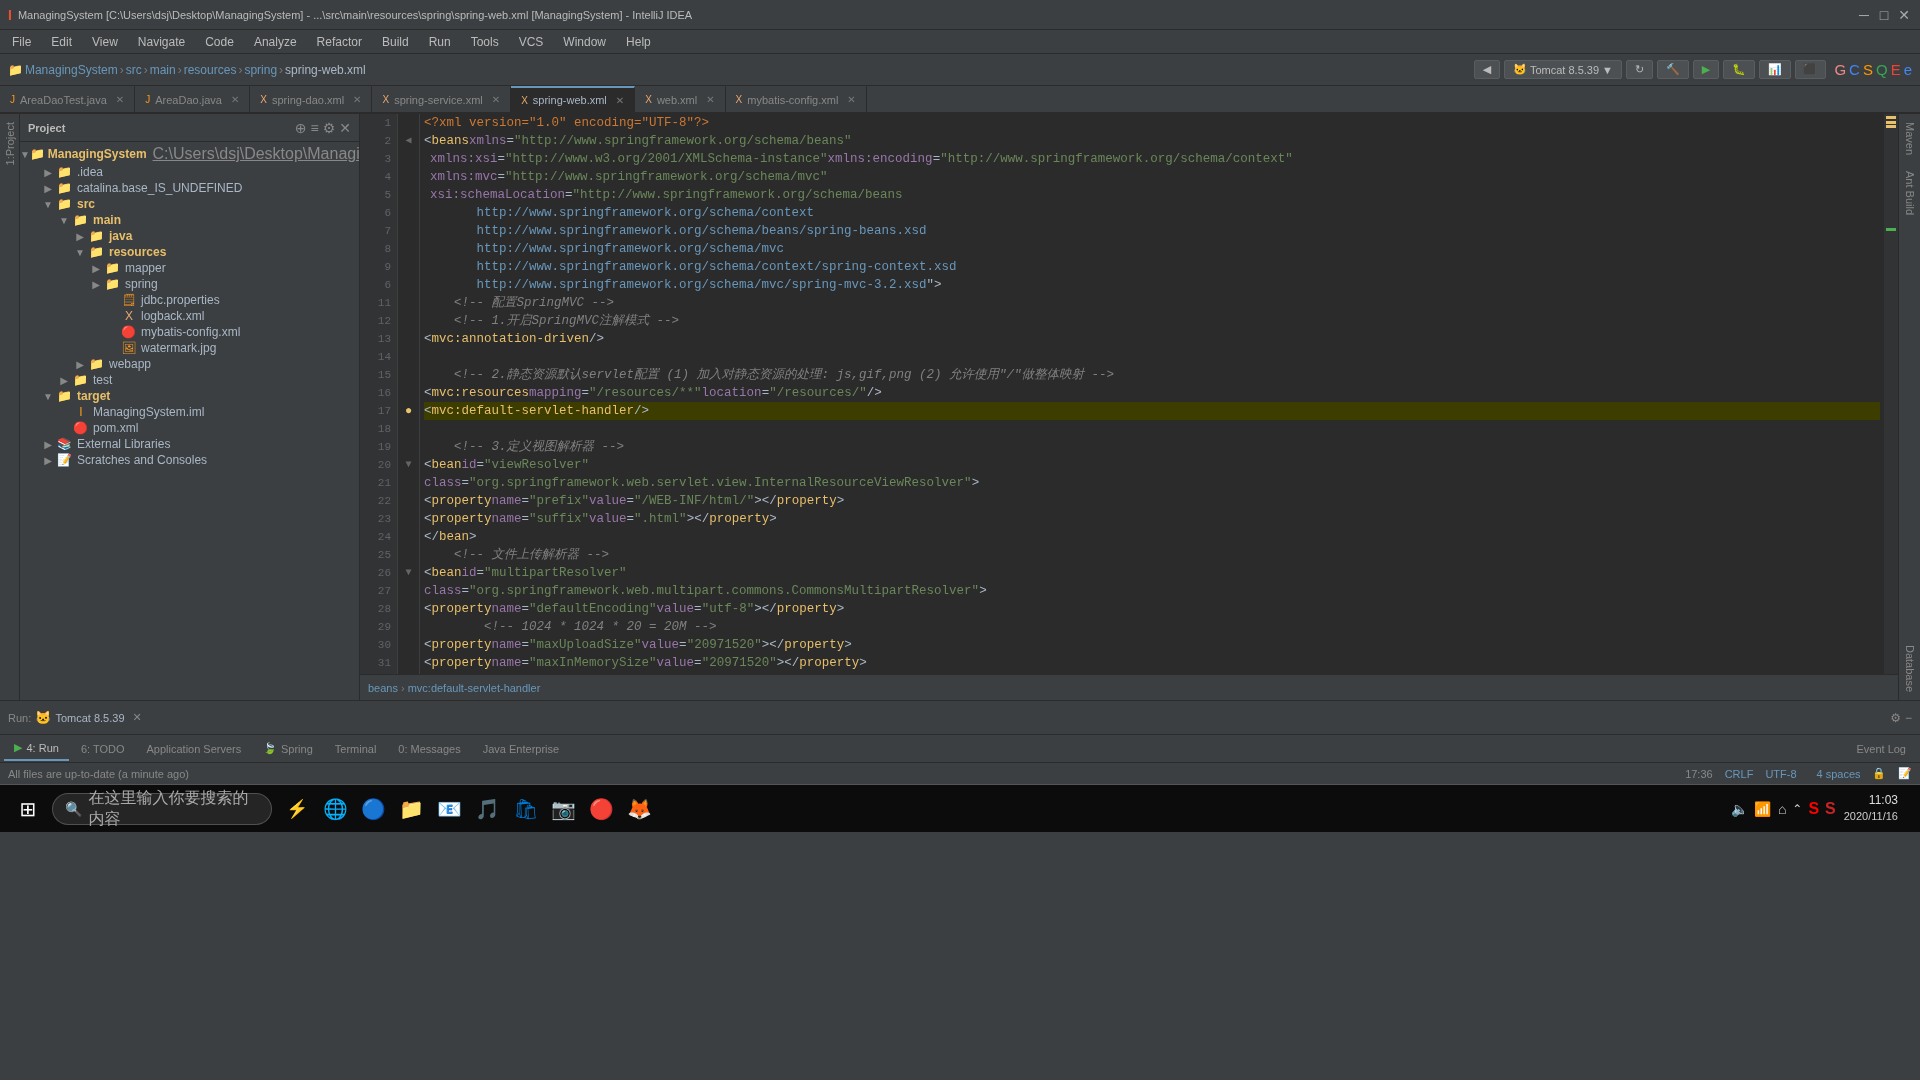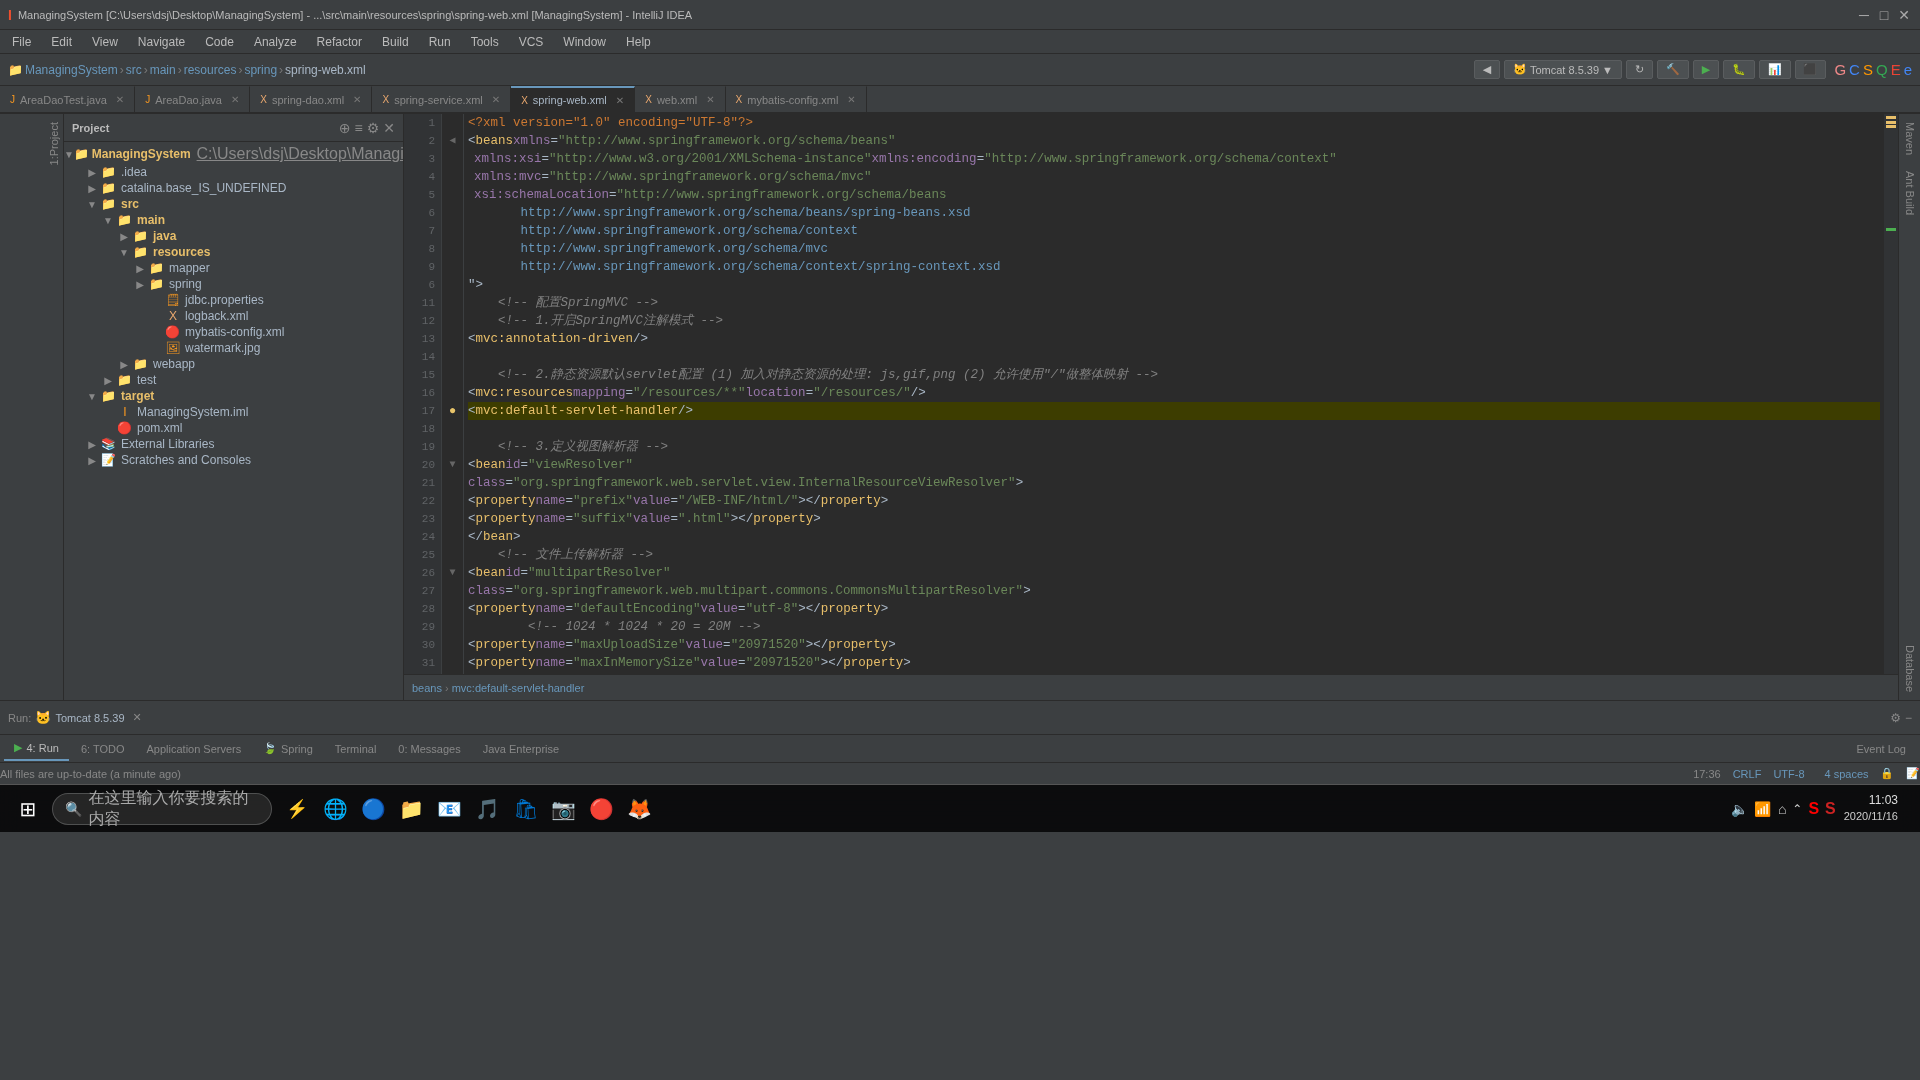--- a/index.html
+++ b/index.html
@@ -115,21 +115,20 @@
       color: #a9b7c6;
       border-top: 2px solid #2b2b2b;
     }
     .tab .tab-close { font-size: 10px; color: #777; margin-left: 4px; }
     .tab .tab-icon { font-size: 10px; }
 
     
     #main-layout {
       display: flex;
       height: calc(1080px - 30px - 24px - 32px - 28px - 26px - 34px - 28px);
-      margin-left: 44px;
     }
 
     
     #project-panel {
       width: 340px;
       background: #3c3f41;
       border-right: 1px solid #2b2b2b;
       display: flex;
       flex-direction: column;
     }
@@ -276,21 +275,21 @@
     .btm-tab.active { color: #bbb; border-bottom: 2px solid #6897bb; }
     .btm-tab-right { margin-left: auto; }
 
     
     #status-bar {
       height: 22px;
       background: #3c3f41;
       border-top: 1px solid #2b2b2b;
       display: flex;
       align-items: center;
-      padding: 0 0;
+      padding: 0 8px;
       font-size: 11px;
       color: #888;
       justify-content: space-between;
     }
     .status-left { display: flex; align-items: center; gap: 4px; }
     .status-right { display: flex; align-items: center; gap: 12px; }
 
     
     #taskbar {
       height: 48px;
@@ -747,25 +746,25 @@
         <div class="gutter-line"></div>
 
       </div>
 
       <div id="code-lines" style="font-family: 'Courier New', Consolas, monospace; font-size:12.5px; line-height:18px; color:#a9b7c6; padding: 0 4px;">
         <div class="code-line"><span class="xml-pi">&lt;?xml version="1.0" encoding="UTF-8"?&gt;</span></div>
         <div class="code-line"><span class="xml-bracket">&lt;</span><span class="xml-tag">beans</span> <span class="xml-attr-name">xmlns</span>=<span class="xml-attr-val">"http://www.springframework.org/schema/beans"</span></div>
         <div class="code-line" style="padding-left:6px;">       <span class="xml-attr-name">xmlns:xsi</span>=<span class="xml-attr-val">"http://www.w3.org/2001/XMLSchema-instance"</span> <span class="xml-attr-name">xmlns:encoding</span>=<span class="xml-attr-val">"http://www.springframework.org/schema/context"</span></div>
         <div class="code-line" style="padding-left:6px;text-align:right;">       <span class="xml-attr-name">xmlns:mvc</span>=<span class="xml-attr-val">"http://www.springframework.org/schema/mvc"</span></div>
         <div class="code-line" style="padding-left:6px;">       <span class="xml-attr-name">xsi:schemaLocation</span>=<span class="xml-attr-val">"http://www.springframework.org/schema/beans</span></div>
+        <div class="code-line"><span style="color:#6897bb;">       http://www.springframework.org/schema/context</span></div>
         <div class="code-line"><span style="color:#6897bb;">       http://www.springframework.org/schema/beans/spring-beans.xsd</span></div>
-        <div class="code-line"><span style="color:#6897bb;">       http://www.springframework.org/schema/context</span></div>
         <div class="code-line"><span style="color:#6897bb;">       http://www.springframework.org/schema/mvc</span></div>
         <div class="code-line"><span style="color:#6897bb;">       http://www.springframework.org/schema/context/spring-context.xsd</span></div>
-        <div class="code-line"><span class="xml-bracket">"&gt;</span></div>
+        <div class="code-line"><span style="color:#6897bb;">       http://www.springframework.org/schema/mvc/spring-mvc-3.2.xsd</span><span class="xml-bracket">"&gt;</span></div>
         <div class="code-line"><span class="xml-comment">    &lt;!-- 配置SpringMVC --&gt;</span></div>
         <div class="code-line"><span class="xml-comment">    &lt;!-- 1.开启SpringMVC注解模式 --&gt;</span></div>
         <div class="code-line">    <span class="xml-bracket">&lt;</span><span class="xml-tag">mvc:annotation-driven</span> <span class="xml-bracket">/&gt;</span></div>
         <div class="code-line"></div>
         <div class="code-line"><span class="xml-comment">    &lt;!-- 2.静态资源默认servlet配置 (1) 加入对静态资源的处理: js,gif,png (2) 允许使用"/"做整体映射 --&gt;</span></div>
         <div class="code-line">    <span class="xml-bracket">&lt;</span><span class="xml-tag">mvc:resources</span> <span class="xml-attr-name">mapping</span>=<span class="xml-attr-val">"/resources/**"</span> <span class="xml-attr-name">location</span>=<span class="xml-attr-val">"/resources/"</span> <span class="xml-bracket">/&gt;</span></div>
         <div class="code-line highlighted">    <span class="xml-bracket">&lt;</span><span class="xml-tag">mvc:default-servlet-handler</span> <span class="xml-bracket">/&gt;</span></div>
         <div class="code-line"></div>
         <div class="code-line"><span class="xml-comment">    &lt;!-- 3.定义视图解析器 --&gt;</span></div>
         <div class="code-line">    <span class="xml-bracket">&lt;</span><span class="xml-tag">bean</span> <span class="xml-attr-name">id</span>=<span class="xml-attr-val">"viewResolver"</span></div>

